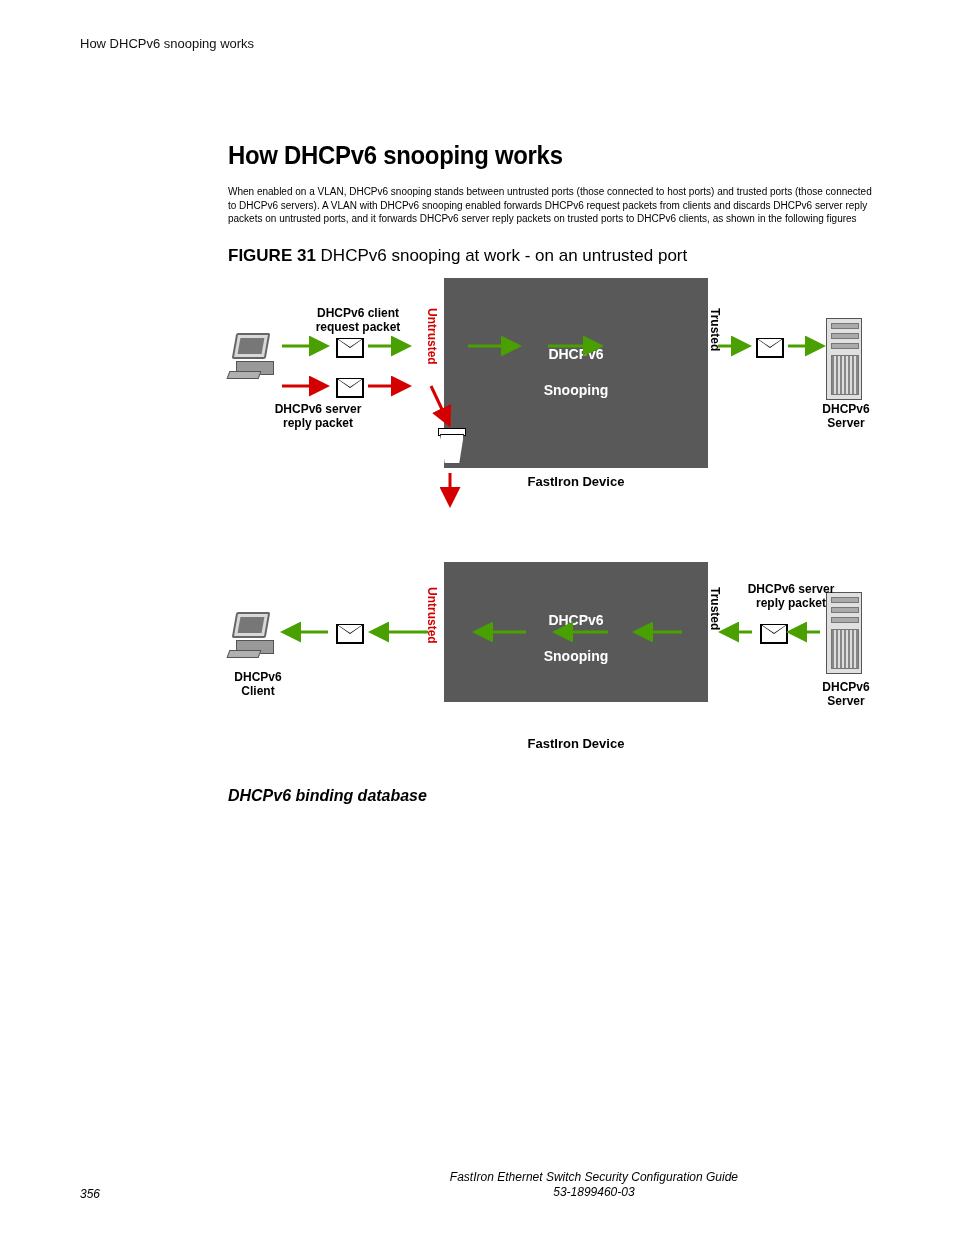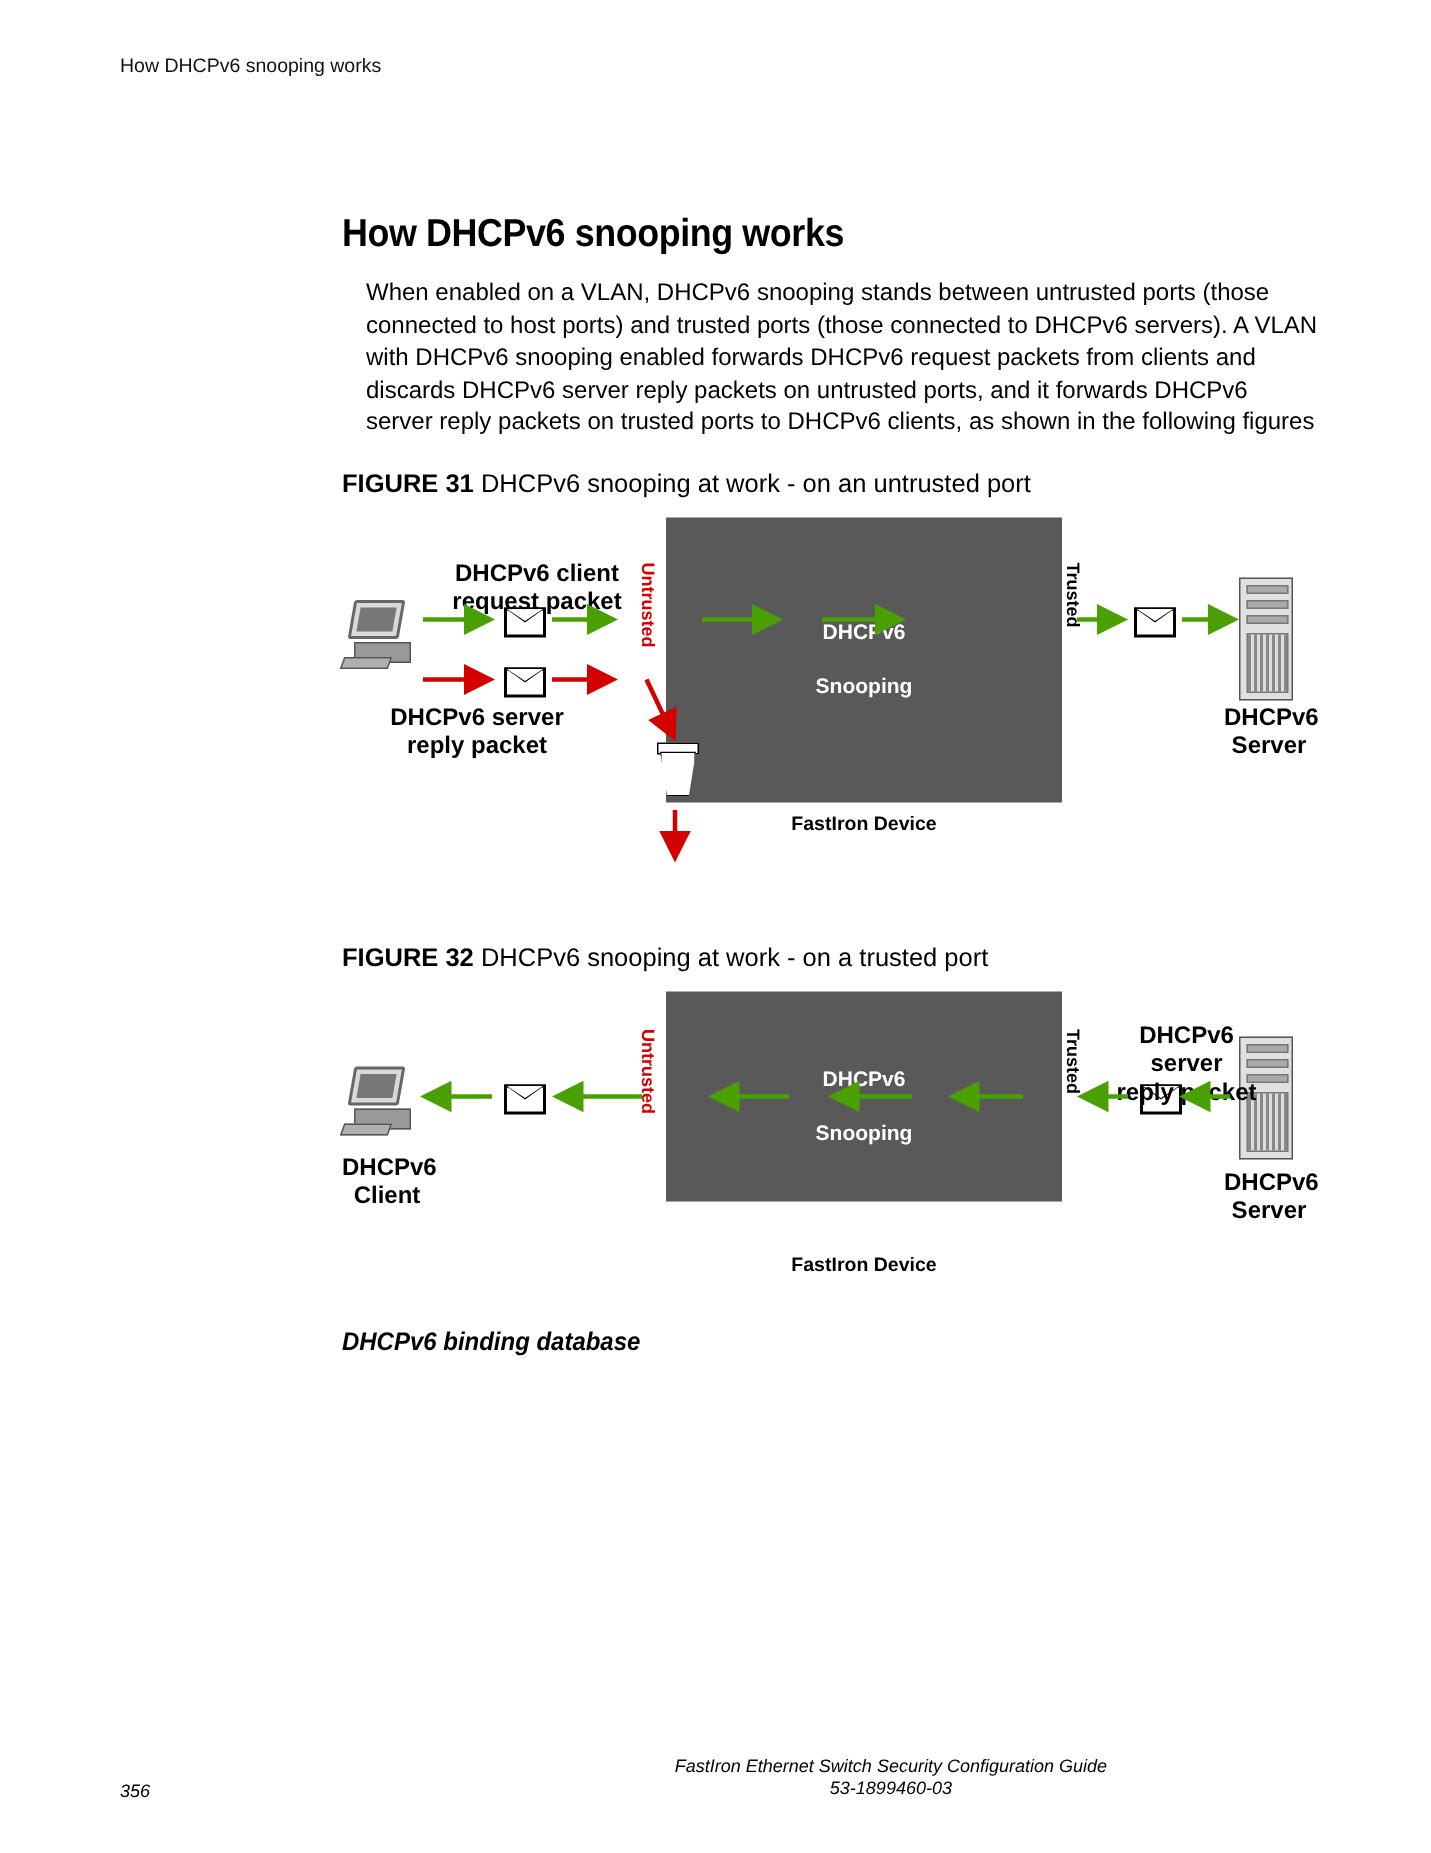--- a/index.html
+++ b/index.html
@@ -32,23 +32,23 @@
   h1.section-title {
     font-family: Arial, Helvetica, sans-serif;
     font-weight: 700;
     font-size: 26px;
     letter-spacing: -0.3px;
     margin: 0 0 14px 0;
     transform: scaleX(0.92);
     transform-origin: left;
   }
   p.body {
-    font-size: 16px;
+    font-size: 10px;
     line-height: 1.35;
-    margin: 0 0 20px 16px;
+    margin: 0 0 20px 0;
   }
   .figure-caption {
     font-size: 17px;
     margin: 0 0 12px 0;
   }
   .figure-caption b { font-weight: bold; }
   .figure {
     position: relative;
     width: 640px;
     margin-bottom: 24px;
@@ -85,21 +85,21 @@
   .device-caption {
     position:absolute;
     font-size:13px;
     font-weight:bold;
     text-align:center;
   }
   .fig31 .device-caption { left:216px; width:264px; top:196px; }
   .fig32 .device-caption { left:216px; width:264px; top:174px; }
   .small-label {
     position:absolute;
-    font-size:16px;
+    font-size:12px;
     font-weight:bold;
     text-align:center;
     line-height:1.2;
   }
   
   .pc {
     position:absolute;
     width:50px; height:50px;
   }
   .pc .monitor {
@@ -236,24 +236,20 @@
         <line x1="490" y1="68" x2="518" y2="68" stroke="#4aa000" stroke-width="3" marker-end="url(#ahg)"></line>
         <line x1="560" y1="68" x2="592" y2="68" stroke="#4aa000" stroke-width="3" marker-end="url(#ahg)"></line>
 
         <line x1="54" y1="108" x2="96" y2="108" stroke="#d40000" stroke-width="3" marker-end="url(#ahr)"></line>
         <line x1="140" y1="108" x2="178" y2="108" stroke="#d40000" stroke-width="3" marker-end="url(#ahr)"></line>
         <line x1="203" y1="108" x2="220" y2="144" stroke="#d40000" stroke-width="3" marker-end="url(#ahr)"></line>
         <line x1="222" y1="195" x2="222" y2="224" stroke="#d40000" stroke-width="3" marker-end="url(#ahr)"></line>
       </svg>
     </div>
 
-    <p class="figure-caption">
-      <b>FIGURE 32</b>
-      <span>DHCPv6 snooping at work - on a trusted port</span>
-    </p>
 
     <div class="figure fig32">
       <div class="device-box"></div>
       <div class="side-label lbl-untrusted">Untrusted</div>
       <div class="side-label lbl-trusted">Trusted</div>
       <div class="box-text">
         <span>DHCPv6</span><br>
         <span>Snooping</span>
       </div>
       <div class="device-caption">FastIron Device</div>

